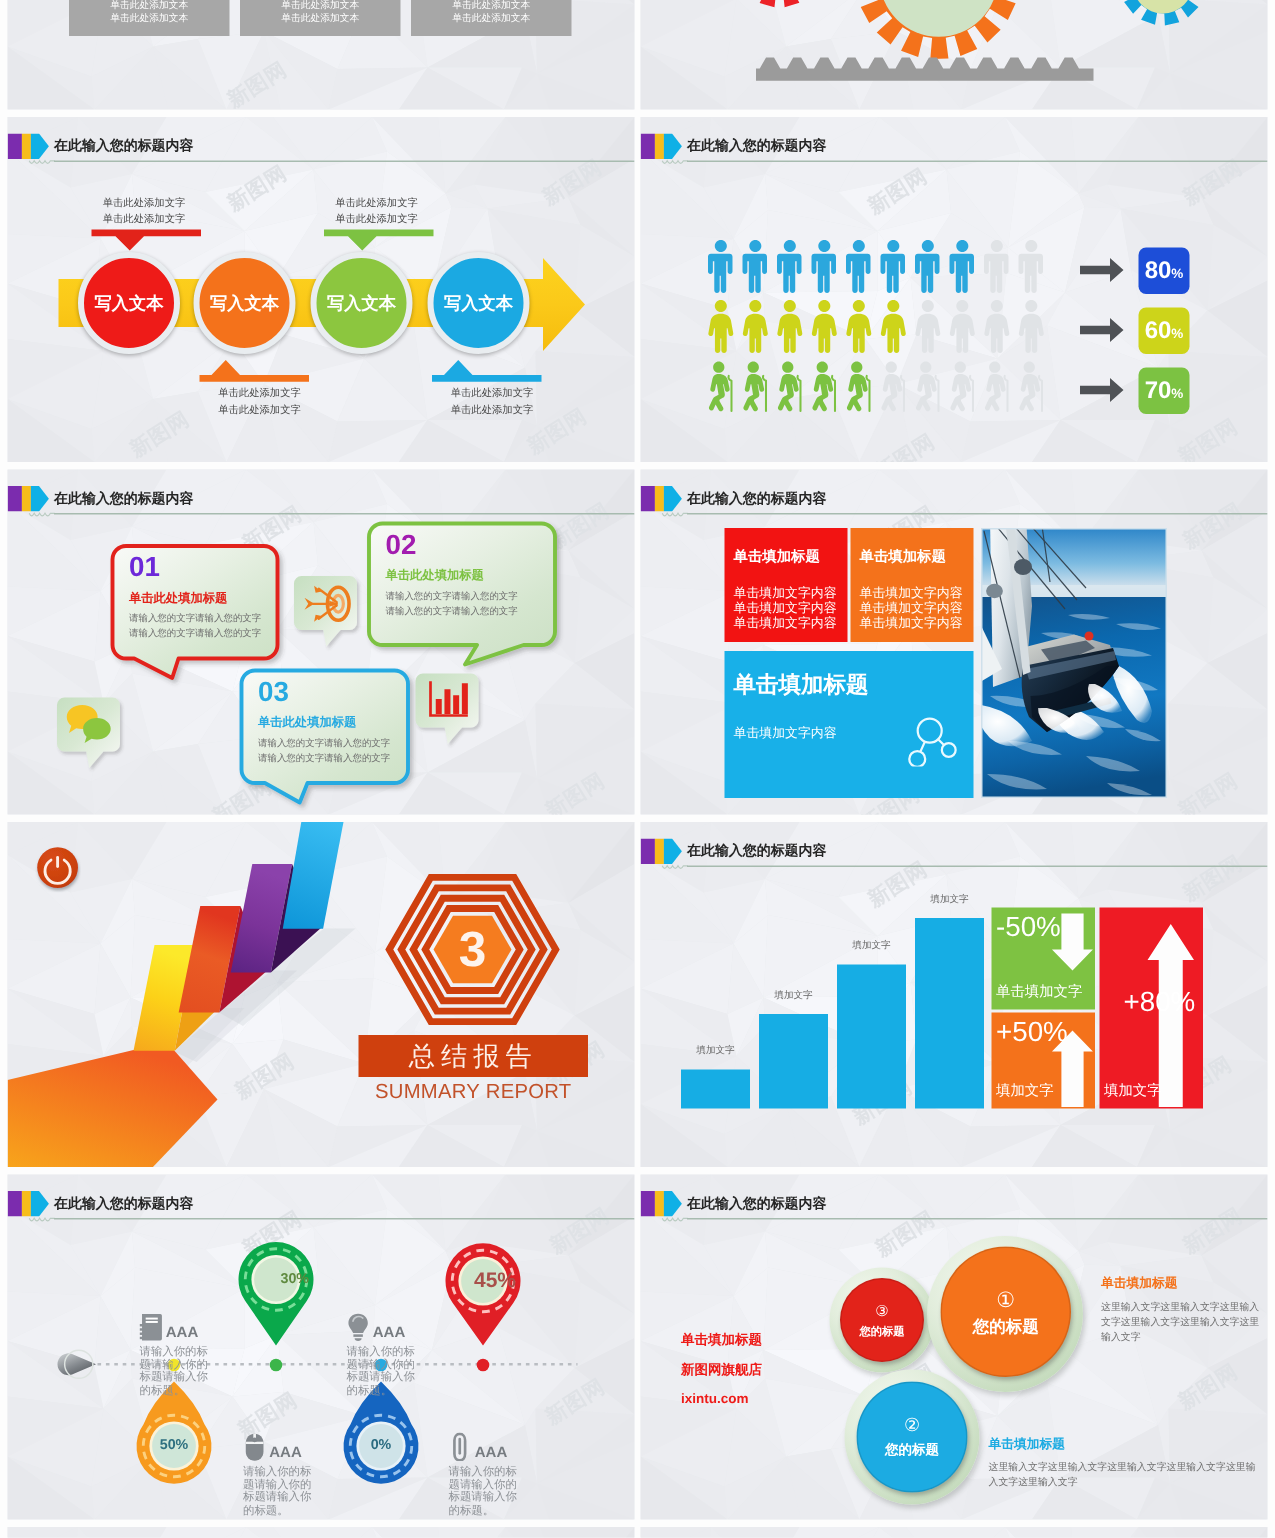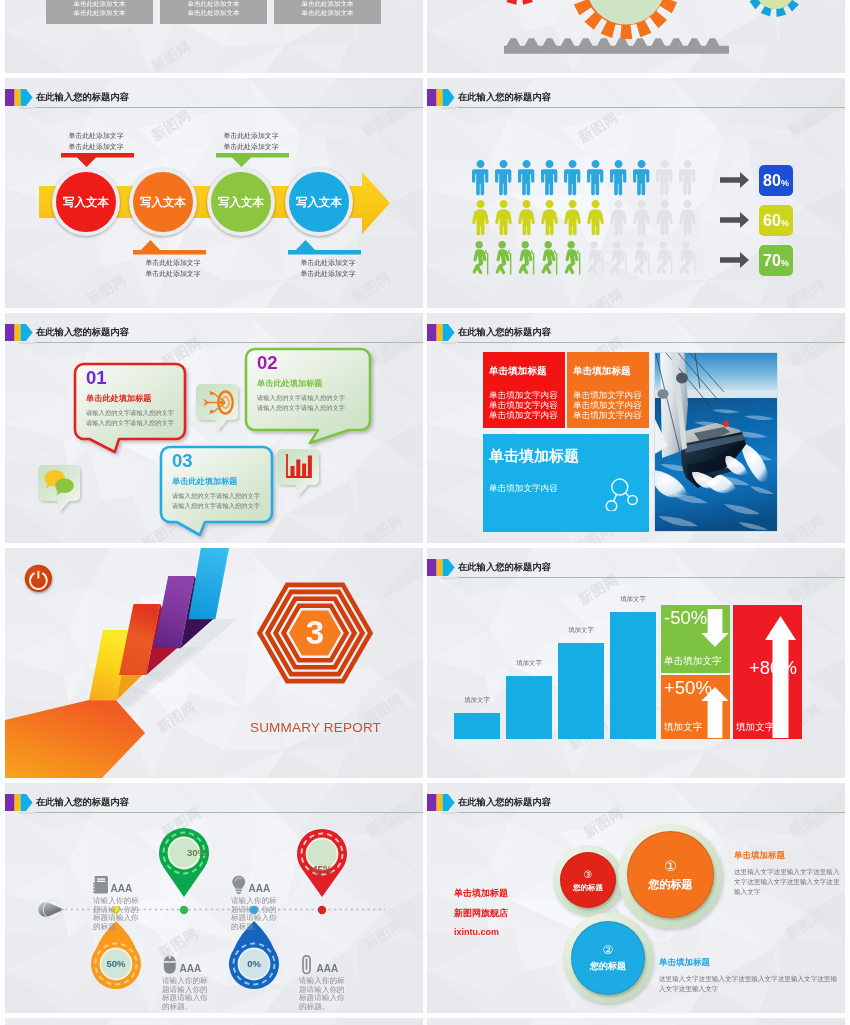--- a/index.html
+++ b/index.html
@@ -773,20 +773,23 @@
       <filter id="pwsh" x="-35%" y="-35%" width="180%" height="180%">
         <feDropShadow dx="0.5" dy="1.6" stdDeviation="1.1" flood-color="#6a6f74" flood-opacity="0.55"></feDropShadow>
           </filter>
     </defs>
     <circle cx="15.4" cy="15.4" r="13.6" fill="url(#pwg)" filter="url(#pwsh)"></circle>
     <path d="M15.4 8.6 V14.7" stroke="#fdeee5" stroke-width="1.9" stroke-linecap="round"></path>
     <path d="M11.0 10.4 A8.4 8.4 0 1 0 19.8 10.4" stroke="#fdeee5" stroke-width="1.9" fill="none" stroke-linecap="round"></path>
   </svg>
   <div class="wm" style="left:150px;top:161px;transform:rotate(-32deg);">新图网</div>
   <div class="wm" style="left:357px;top:153px;transform:rotate(-32deg);">新图网</div>
+  <div class="band">
+        <span>总结报告</span>
+      </div>
   <div class="bandsub">SUMMARY REPORT</div>
 </div>
 
 <div class="slide" style="left:427px;top:548px;">
   <svg class="bgsvg" viewBox="0 0 418 230" preserveAspectRatio="none">
         <use href="#poly"></use>
       </svg>
   <div class="wm" style="left:150px;top:33px;transform:rotate(-32deg);">新图网</div>
   <div class="wm" style="left:360px;top:29px;transform:rotate(-32deg);">新图网</div>
   <div class="wm" style="left:140px;top:178px;transform:rotate(-32deg);">新图网</div>
@@ -873,21 +876,21 @@
   <path d="M249.0 138.0 Q234.2 152.2 228.7 166.5 A25 25 0 1 0 269.3 166.5 Q263.8 152.2 249.0 138.0 Z" fill="#1565c0"></path>
   <circle cx="249" cy="181" r="16.4" fill="#e7f1f7"></circle>
   <circle cx="249" cy="181" r="14.6" fill="#cfe3e8"></circle>
   <circle cx="249" cy="181" r="20.5" fill="none" stroke="#9fc8ef" stroke-width="1.9" stroke-dasharray="5.2 4" opacity="0.95"></circle>
   <circle cx="111" cy="127" r="4.2" fill="#f0e52a"></circle>
   <circle cx="179" cy="127" r="4.2" fill="#3cb54a"></circle>
   <circle cx="249" cy="127" r="4.2" fill="#27aae1"></circle>
   <circle cx="317" cy="127" r="4.2" fill="#e11f26"></circle>
   </svg>
   <div style="position:absolute;left:157px;top:63.5px;width:44px;text-align:right;font-size:9.5px;font-weight:bold;color:#5f8a3f;">30%</div>
-  <div style="position:absolute;left:295px;top:82px;width:44px;text-align:center;font-size:10px;font-weight:bold;color:#a8504a;">45%</div>
+  <div style="position:absolute;left:295px;top:62px;width:44px;text-align:right;font-size:14px;font-weight:bold;color:#a8504a;">45%</div>
   <div style="position:absolute;left:89px;top:174.5px;width:44px;text-align:center;font-size:9.5px;font-weight:bold;color:#2f7080;">50%</div>
   <div style="position:absolute;left:227px;top:174.5px;width:44px;text-align:center;font-size:9.5px;font-weight:bold;color:#2a6b80;">0%</div>
   <div class="s9itm" style="left:88px;top:56px;">
     <div style="display:flex;align-items:flex-end;">
       <svg width="15.5" height="19" viewBox="0 0 19 23.5" style="flex:none;">
             <path d="M2 1.2 H17 A1.4 1.4 0 0 1 18.4 2.6 V21.6 A1.4 1.4 0 0 1 17 23 H2 Z" fill="#8b9095"></path>
             <rect x="0" y="9.5" width="3.2" height="2" fill="#8b9095"></rect>
             <rect x="0" y="13" width="3.2" height="2" fill="#8b9095"></rect>
             <rect x="0" y="16.5" width="3.2" height="2" fill="#8b9095"></rect>
             <rect x="0" y="20" width="3.2" height="2" fill="#8b9095"></rect>

